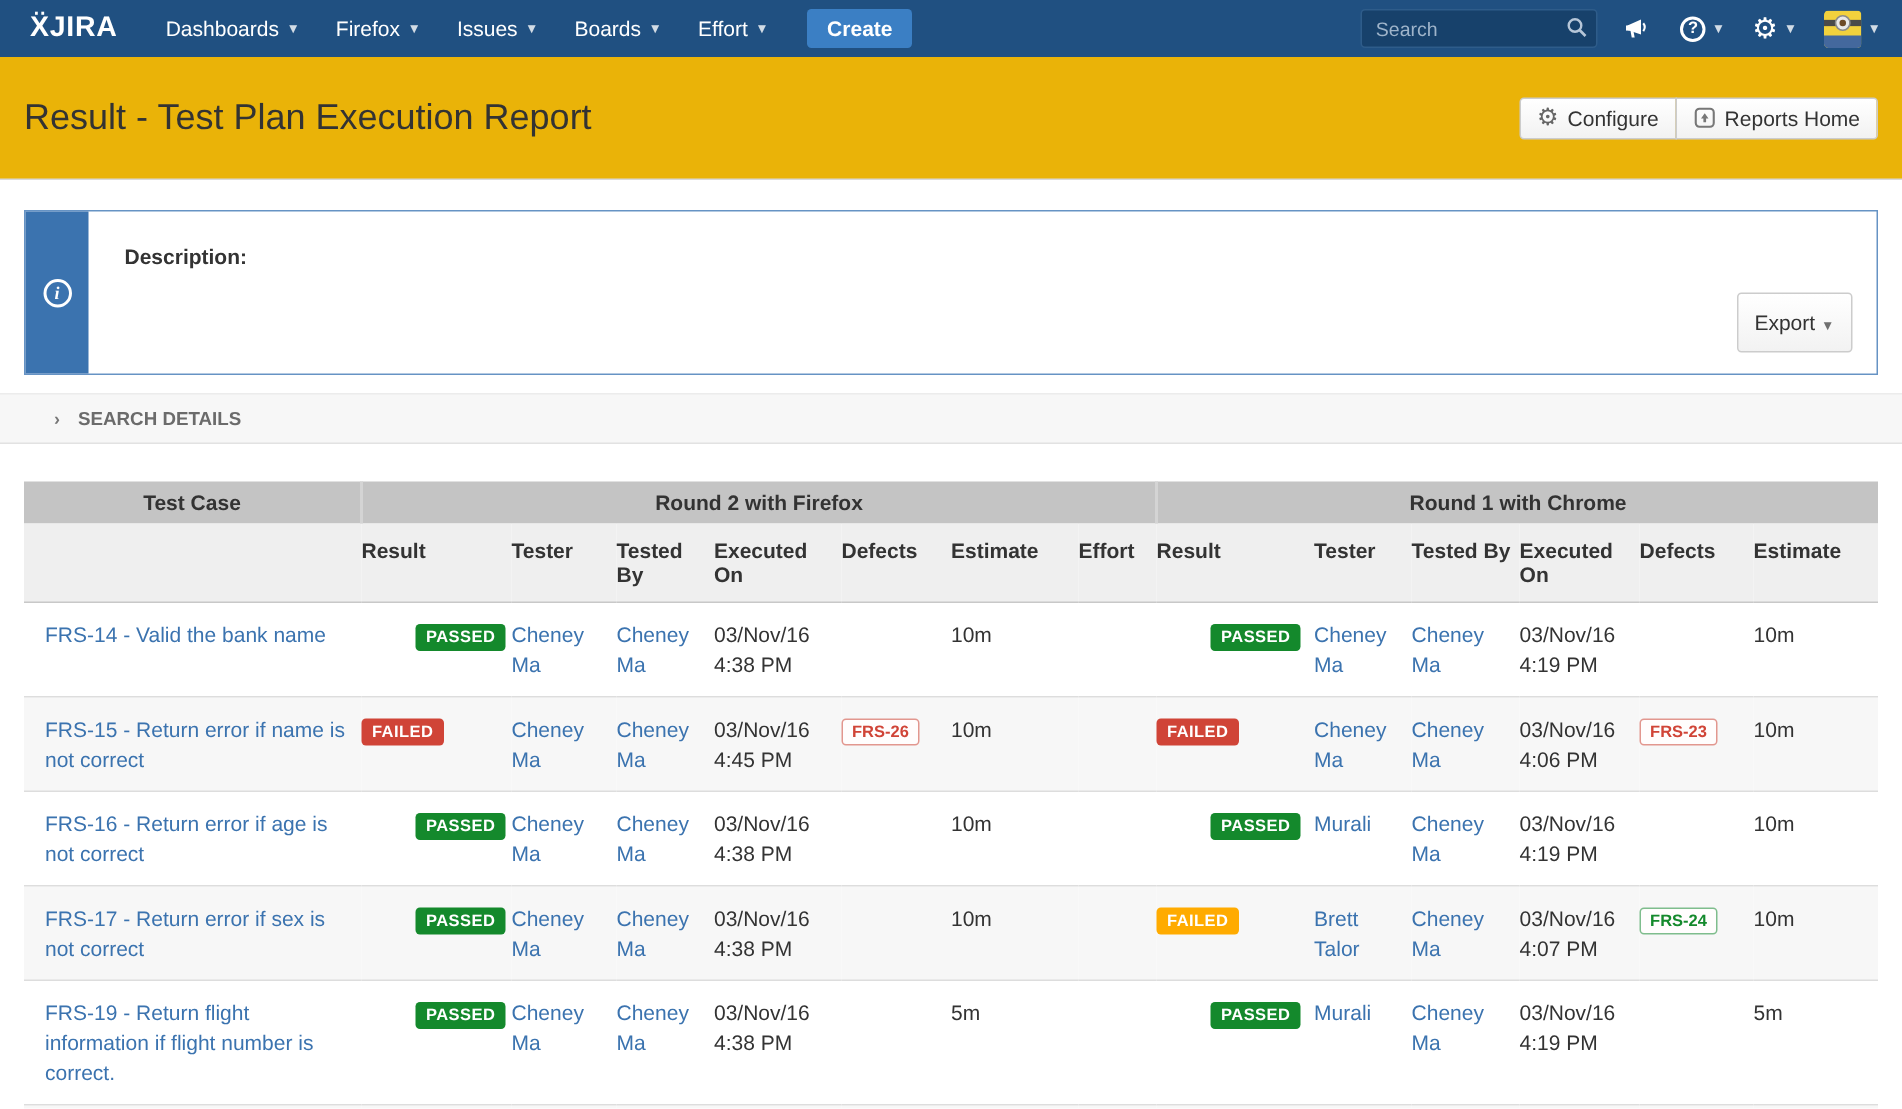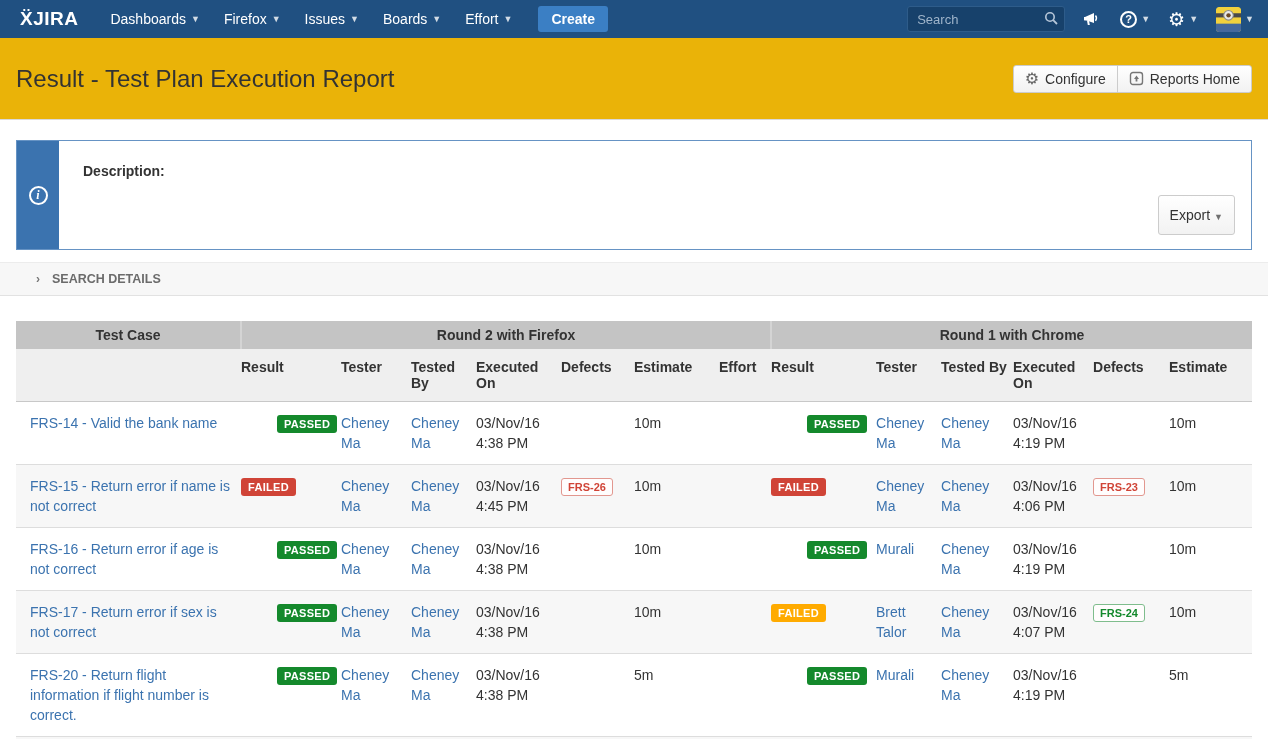--- a/index.html
+++ b/index.html
@@ -330,21 +330,21 @@
     <td><span class="badge blocked">FAILED</span></td>
     <td><a href="#">Brett Talor</a></td>
     <td><a href="#">Cheney Ma</a></td>
     <td>03/Nov/16 4:07 PM</td>
     <td><a href="#" class="defect green">FRS-24</a></td>
     <td>10m</td>
   </tr>
 
   <tr>
     <td class="tc-cell">
-      <a href="#"><span>FRS-20</span><span> - </span><span>Return flight information if flight number is correct.</span></a>
+      <a href="#"><span>FRS-19</span><span> - </span><span>Return flight information if flight number is correct.</span></a>
     </td>
     <td><span class="badge passed">PASSED</span></td>
     <td><a href="#">Cheney Ma</a></td>
     <td><a href="#">Cheney Ma</a></td>
     <td>03/Nov/16 4:38 PM</td>
     <td></td>
     <td>5m</td>
     <td></td>
     <td><span class="badge passed">PASSED</span></td>
     <td><a href="#">Murali</a></td>

